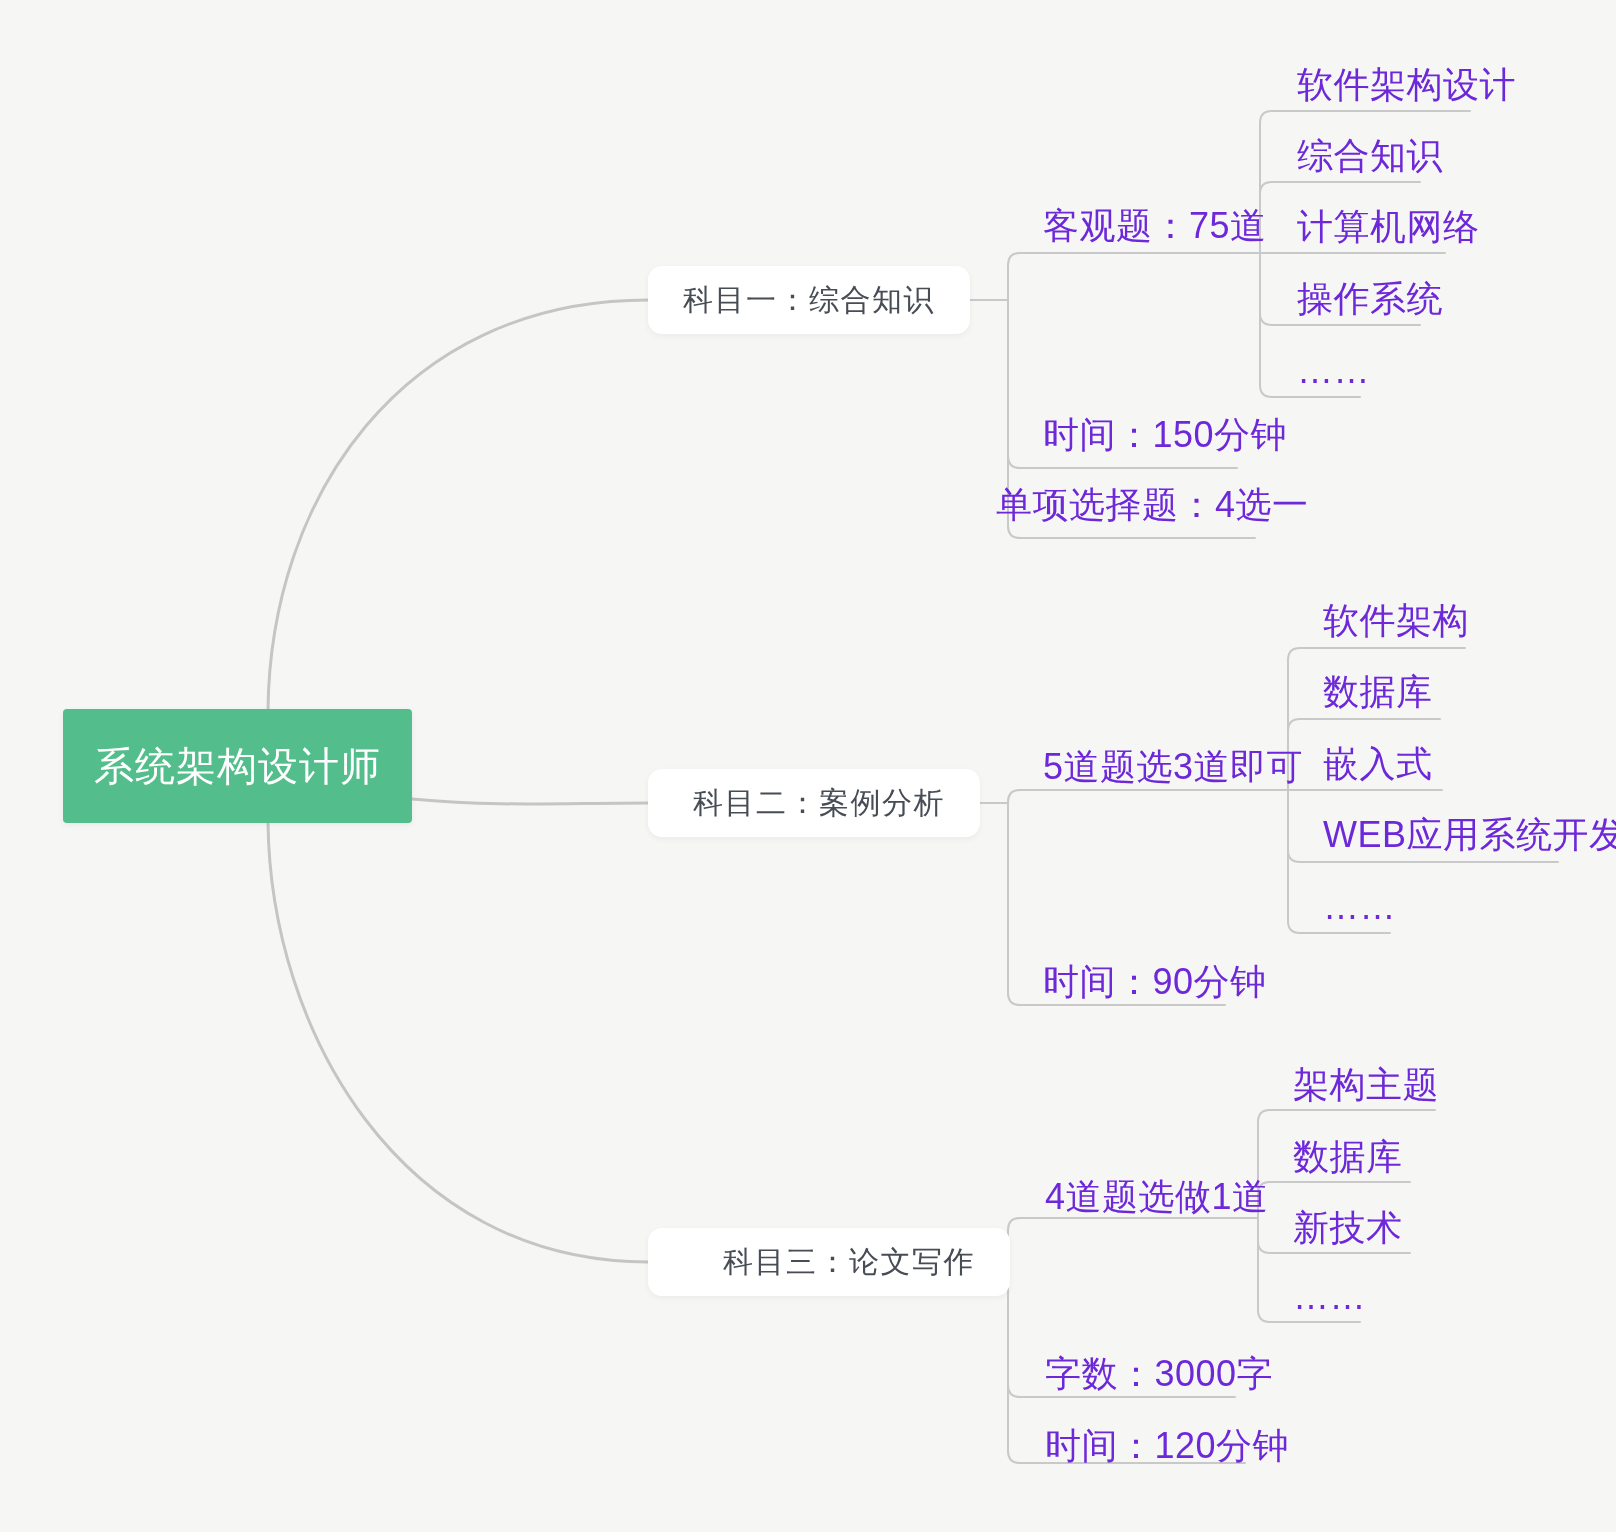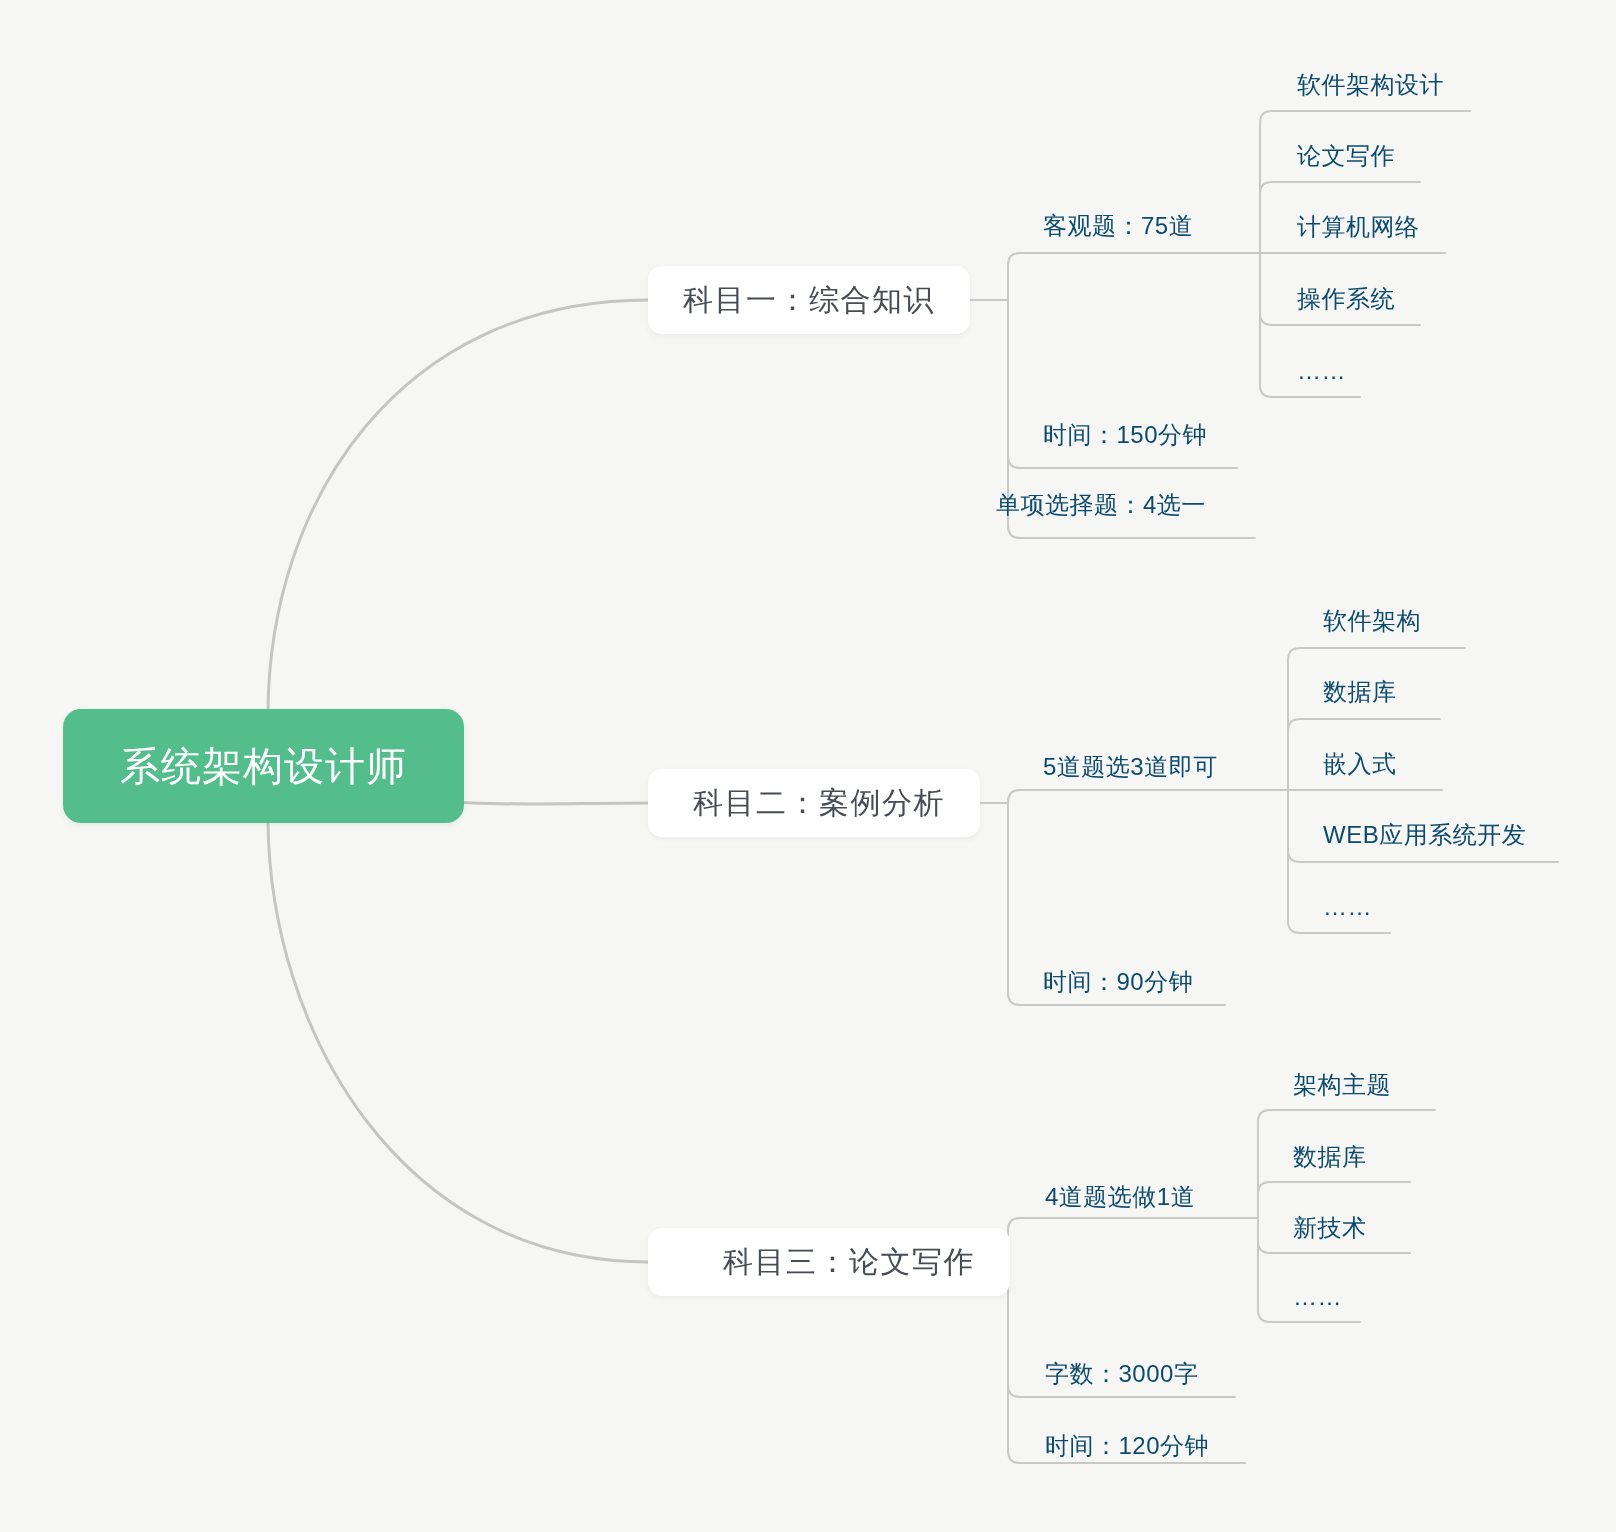--- a/index.html
+++ b/index.html
@@ -9,39 +9,39 @@
     font-family:"Liberation Sans","DejaVu Sans",sans-serif;
     position:relative;
     overflow:hidden;
   }
   #canvas{position:absolute;left:0;top:0;width:1616px;height:1532px;}
   svg.connectors{position:absolute;left:0;top:0;pointer-events:none;}
   svg.connectors path{fill:none;stroke:#c9c9c9;stroke-width:2;stroke-linecap:round;}
   svg.connectors path.rootlink{stroke:#c5c5c5;stroke-width:3;}
 
   .root-topic{
-    position:absolute;left:63px;top:709px;width:401px;height:114px;
-    background:#53be8c;border-radius:18px;
+    position:absolute;left:63px;top:709px;width:349px;height:114px;
+    background:#53be8c;border-radius:4px;
     display:flex;align-items:center;justify-content:center;
     color:#ffffff;font-size:40px;letter-spacing:1px;white-space:nowrap;
     box-shadow:0 2px 6px rgba(0,0,0,0.06);
     text-align:right;
   }
   .branch-box{
     position:absolute;left:648px;width:322px;height:68px;
     background:#ffffff;border-radius:14px;
     display:flex;align-items:center;justify-content:center;
     color:#474c55;font-size:30px;letter-spacing:1.5px;white-space:nowrap;
     box-shadow:0 2px 6px rgba(0,0,0,0.05);
   }
   .b1{top:266px;} .b2{top:769px;padding-left:10px;} .b3{top:1228px;padding-left:40px;}
 
   .t{
     position:absolute;height:40px;line-height:40px;
-    font-size:24px;color:#0c4a6e;white-space:nowrap;letter-spacing:0.5px;
+    font-size:36px;color:#6d28d9;white-space:nowrap;letter-spacing:0.5px;
   }
 </style>
 </head>
 <body>
 
 <div id="canvas">
 
   <svg class="connectors" width="1616" height="1532" viewBox="0 0 1616 1532">
 
     <path class="rootlink" d="M 268 710 C 270 500 400 300 648 300"></path>
@@ -84,21 +84,21 @@
 
   <div class="branch-box b1">科目一：综合知识</div>
   <div class="branch-box b2">科目二：案例分析</div>
   <div class="branch-box b3">科目三：论文写作</div>
 
   <div class="t" style="left:1043px;top:206px">客观题：75道</div>
   <div class="t" style="left:1043px;top:415px">时间：150分钟</div>
   <div class="t" style="left:996px;top:485px">单项选择题：4选一</div>
 
   <div class="t" style="left:1297px;top:65px">软件架构设计</div>
-  <div class="t" style="left:1297px;top:136px">论文写作</div>
+  <div class="t" style="left:1297px;top:136px">综合知识</div>
   <div class="t" style="left:1297px;top:207px">计算机网络</div>
   <div class="t" style="left:1297px;top:279px">操作系统</div>
   <div class="t" style="left:1297px;top:351px">……</div>
 
   <div class="t" style="left:1043px;top:747px">5道题选3道即可</div>
   <div class="t" style="left:1043px;top:962px">时间：90分钟</div>
 
   <div class="t" style="left:1323px;top:601px">软件架构</div>
   <div class="t" style="left:1323px;top:672px">数据库</div>
   <div class="t" style="left:1323px;top:744px">嵌入式</div>

